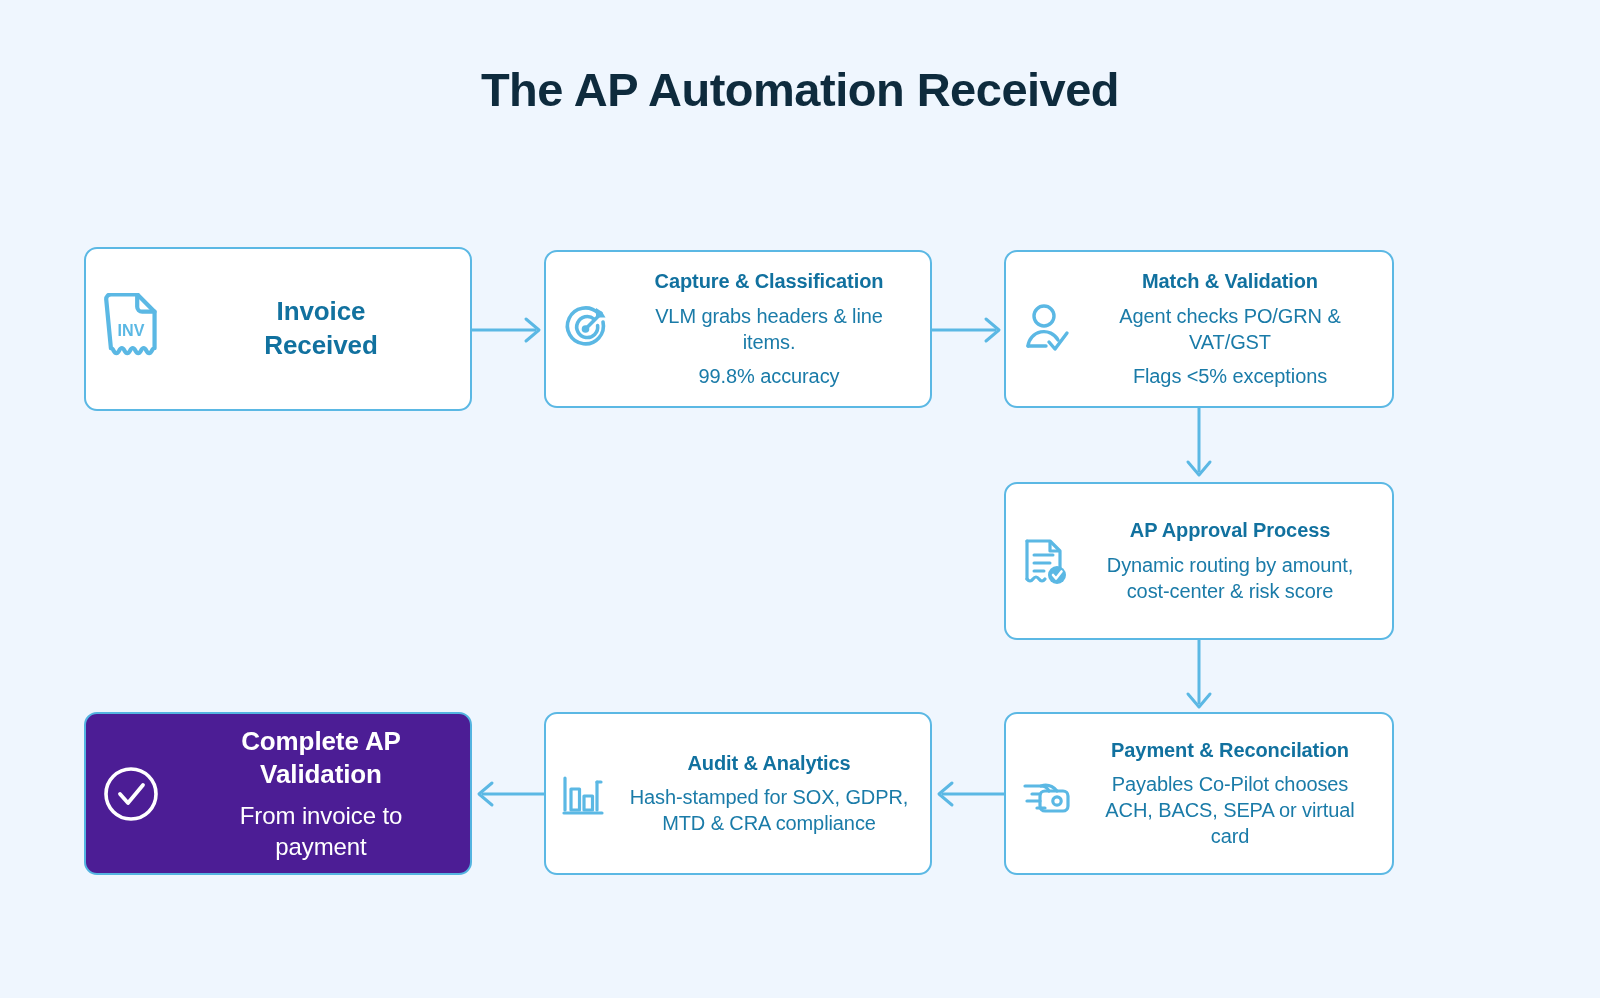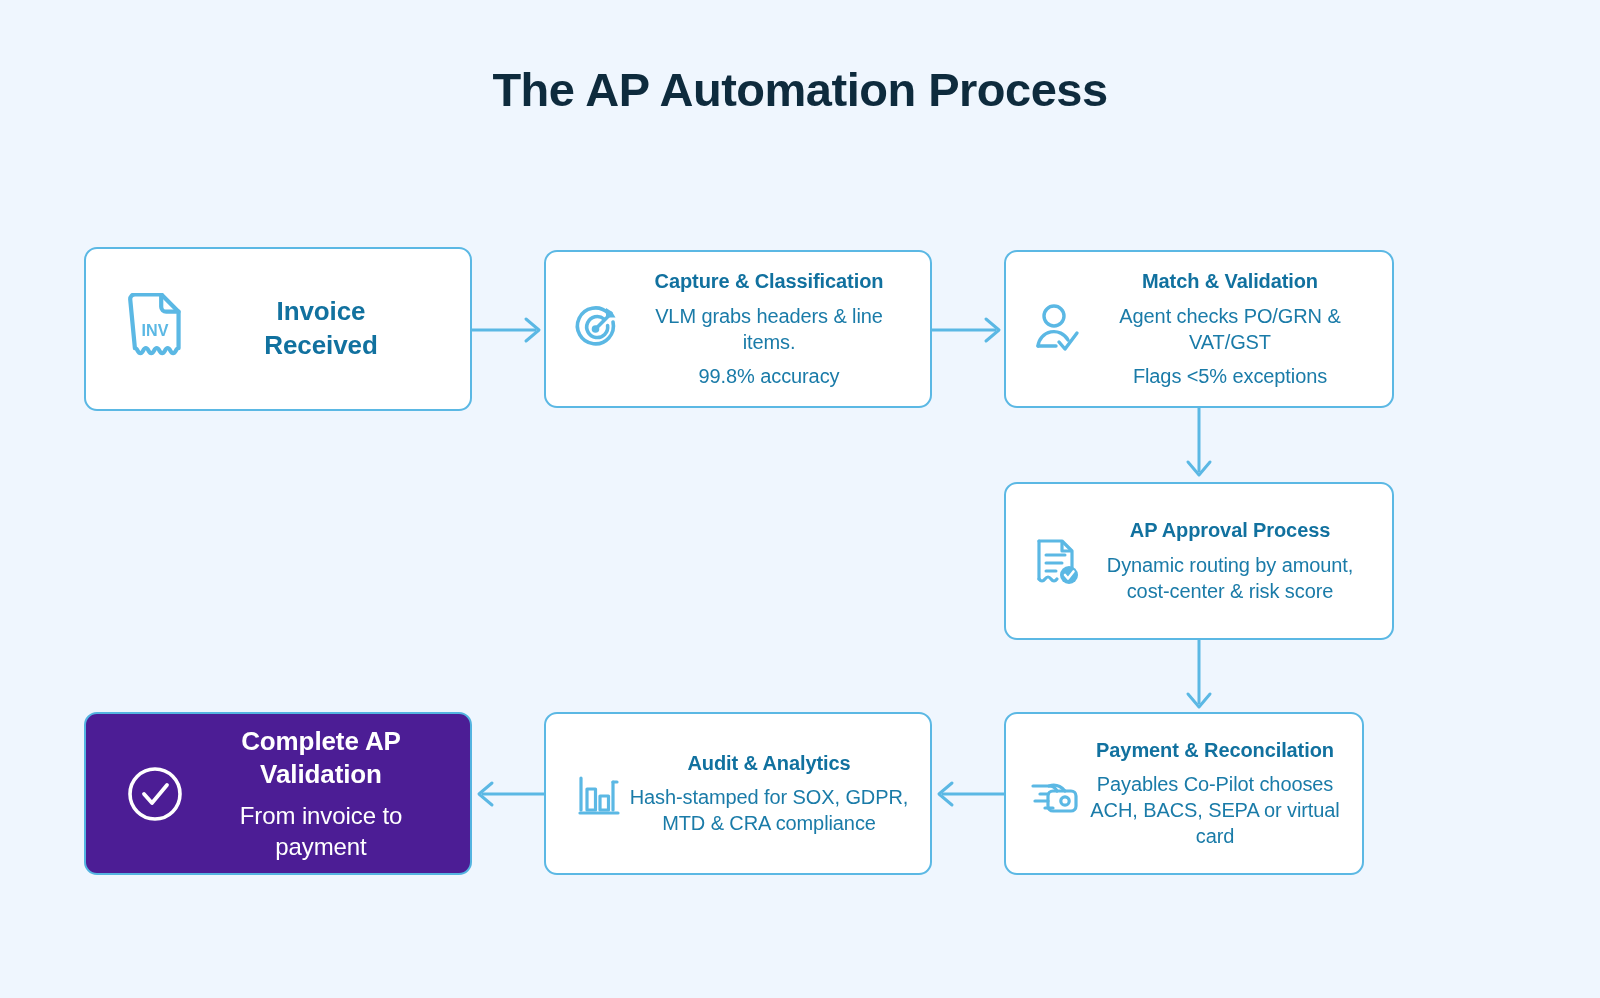--- a/index.html
+++ b/index.html
@@ -42,21 +42,21 @@
   .node.accent {
     background: #4c1d95;
     border-color: #54b4e0;
   }
 
   .node-icon {
     flex: 0 0 auto;
     width: 62px;
     display: flex;
     align-items: center;
-    justify-content: flex-end;
+    justify-content: flex-start;
   }
   .node-body {
     flex: 1 1 auto;
     text-align: center;
     padding: 0 6px;
   }
   .node-title {
     font-size: 20px;
     font-weight: bold;
     color: #11719f;
@@ -82,37 +82,37 @@
   .node.accent .node-title,
   .node.accent .node-desc {
     color: #ffffff;
   }
 
   
   #node-invoice      { left: 84px;   top: 247px; width: 388px; height: 164px; }
   #node-capture      { left: 544px;  top: 250px; width: 388px; height: 158px; }
   #node-match        { left: 1004px; top: 250px; width: 390px; height: 158px; }
   #node-approval     { left: 1004px; top: 482px; width: 390px; height: 158px; }
-  #node-payment      { left: 1004px; top: 712px; width: 360px; height: 163px; }
+  #node-payment      { left: 1004px; top: 712px; width: 390px; height: 163px; }
   #node-audit        { left: 544px;  top: 712px; width: 388px; height: 163px; }
   #node-complete     { left: 84px;   top: 712px; width: 388px; height: 163px; }
 
   #node-invoice  .node-icon { width: 86px; }
   #node-complete .node-icon { width: 86px; }
 
   .connector {
     position: absolute;
     overflow: visible;
   }
   svg { display: block; }
 </style>
 </head>
 <body>
 
-<div id="page-title">The AP Automation Process</div>
+<div id="page-title">The AP Automation Received</div>
 
 <svg class="connector" style="left:470px; top:305px;" width="80" height="50" viewBox="0 0 80 50">
   <line x1="2" y1="25" x2="66" y2="25" stroke="#5bb8e4" stroke-width="3"></line>
   <polyline points="56,14 69,25 56,36" fill="none" stroke="#5bb8e4" stroke-width="3" stroke-linecap="round" stroke-linejoin="round"></polyline>
 </svg>
 
 <svg class="connector" style="left:930px; top:305px;" width="80" height="50" viewBox="0 0 80 50">
   <line x1="2" y1="25" x2="66" y2="25" stroke="#5bb8e4" stroke-width="3"></line>
   <polyline points="56,14 69,25 56,36" fill="none" stroke="#5bb8e4" stroke-width="3" stroke-linecap="round" stroke-linejoin="round"></polyline>
 </svg>

